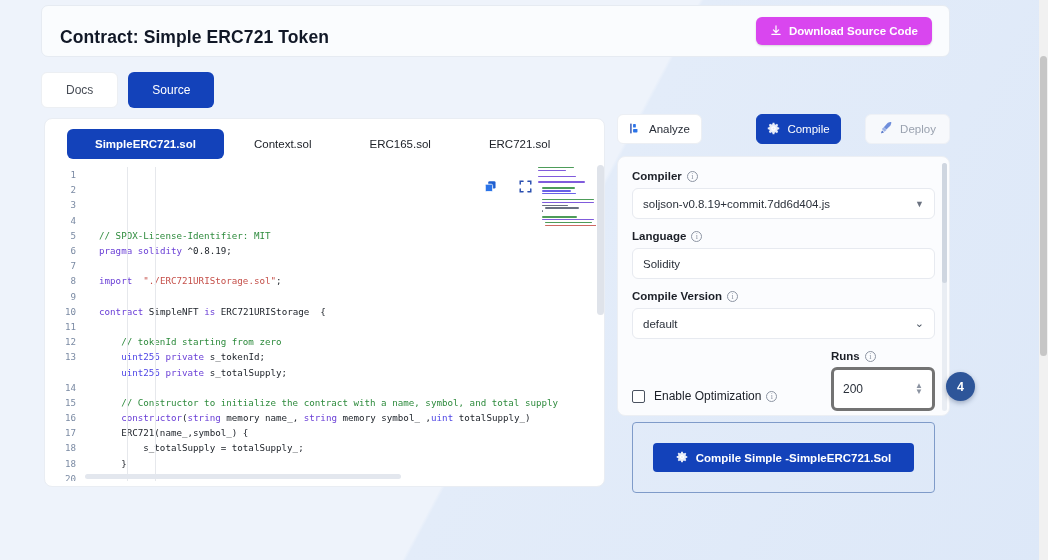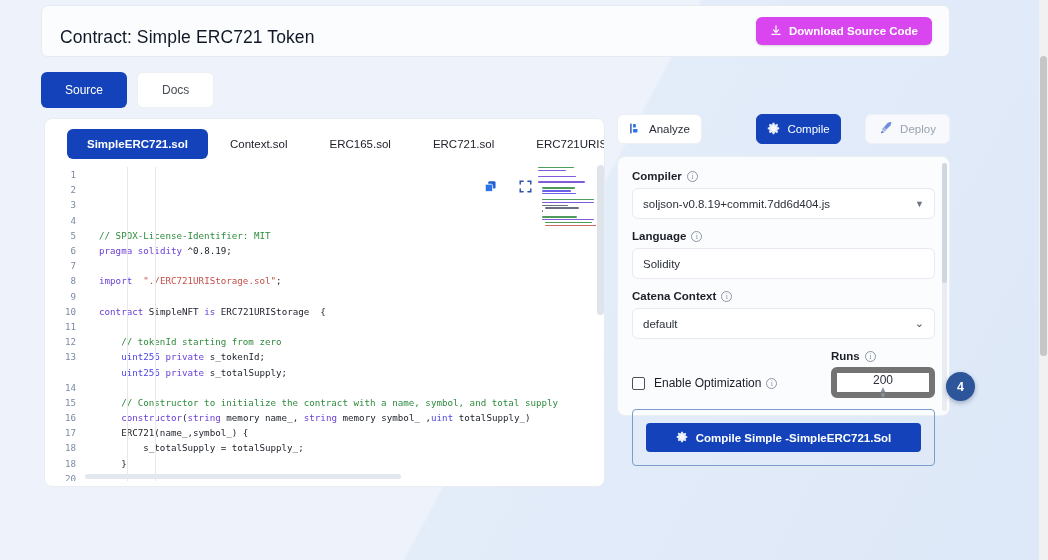--- a/index.html
+++ b/index.html
@@ -23,21 +23,21 @@
   .shell { position: absolute; left: 0; top: 0; width: 1039px; height: 560px; }
 
   
   .header-card {
     position: absolute; left: 41px; top: 5px; width: 909px; height: 52px;
     background: #fafcfe; border: 1px solid #e6ebf2; border-radius: 7px;
     display: flex; align-items: center; justify-content: space-between;
     padding: 0 17px 0 18px;
   }
   .header-title {
-    font-size: 17.5px; font-weight: normal; color: #111827; letter-spacing: .1px; margin-top: 13px;
+    font-size: 17.5px; font-weight: bold; color: #111827; letter-spacing: .1px; margin-top: 13px;
   }
   .btn-download {
     display: flex; align-items: center; gap: 7px;
     background: #d946ef; color: #fff; border: none; border-radius: 6px;
     padding: 8px 14px; font-size: 11.5px; font-weight: bold;
     font-family: "Liberation Sans", sans-serif; cursor: pointer;
     box-shadow: 0 1px 2px rgba(0,0,0,.15);
   }
   .btn-download svg { display:block; }
 
@@ -54,21 +54,21 @@
   .editor-card {
     position: absolute; left: 44px; top: 118px; width: 561px; height: 369px;
     background: #fff; border: 1px solid #e9edf3; border-radius: 8px;
     overflow: hidden;
   }
   .file-tabs {
     display: flex; align-items: center; padding: 10px 8px 6px 22px; gap: 2px;
     position: relative;
   }
   .ftab {
-    font-size: 11.5px; color: #20242b; padding: 9px 20px; border-radius: 6px;
+    font-size: 11.5px; color: #20242b; padding: 9px 28px; border-radius: 6px;
     white-space: nowrap; cursor: pointer; border: none; background: transparent;
     font-family: "Liberation Sans", sans-serif;
   }
   .ftab.active { background: #1342ba; color: #fff; font-weight: bold; }
 
   .code-wrap { position: relative; height: 316px; overflow: hidden; }
   .code-area {
     display: flex; font-family: "DejaVu Sans Mono", monospace;
     font-size: 9.2px; line-height: 15.2px; padding-top: 2px;
   }
@@ -144,28 +144,28 @@
   .opt-row {
     display: flex; align-items: flex-end; justify-content: space-between;
     margin-top: 6px;
   }
   .chk-line { display: flex; align-items: center; gap: 9px; padding-bottom: 8px; }
   .chkbox { width: 13px; height: 13px; border: 1.4px solid #4a5260; border-radius: 2px; background:#fff; cursor:pointer; }
   .chk-label { font-size: 12px; color: #1b1f27; display:flex; align-items:center; gap:5px; }
   .runs-col { width: 104px; }
   .runs-label { font-size: 11.5px; font-weight: bold; color: #1b1f27; display:flex; align-items:center; gap:5px; margin-bottom:5px; }
   .runs-box {
-    height: 31px; background:#fff; border:6px solid #737373; border-radius:6px;
+    height: 44px; background:#fff; border:3px solid #737373; border-radius:6px;
     display:flex; align-items:center; justify-content:space-between; padding: 0 9px;
-    font-size: 12px; color:#2b313b;flex-direction:column;
+    font-size: 12px; color:#2b313b;
   }
   .spin { display:flex; flex-direction:column; line-height:6px; color:#8b93a1; font-size:8px; cursor:pointer; }
 
   .compile-outline {
-    margin-top: 11px; border: 1px solid #7f9bc9; border-radius: 4px; padding: 13px;
+    margin-top: 11px; border: 1px solid #7f9bc9; border-radius: 4px; padding: 20px;
   }
   .btn-compile {
     width: 100%; height: 29px; background: #1342ba; color: #fff; border: none;
     border-radius: 4px; font-size: 11.5px; font-weight: bold; cursor: pointer;
     display: flex; align-items: center; justify-content: center; gap: 8px;
     font-family: "Liberation Sans", sans-serif;
   }
   .panel-scroll {
     position: absolute; right: 2px; top: 6px; width: 5px; height: 248px;
     background: #e9edf3; border-radius: 3px;
@@ -192,22 +192,22 @@
         <svg width="12" height="12" viewBox="0 0 16 16" fill="none">
           <path d="M8 1v8M4.5 6.5L8 10l3.5-3.5" stroke="#fff" stroke-width="1.6" stroke-linecap="round" stroke-linejoin="round"></path>
           <path d="M2.5 12.5h11" stroke="#fff" stroke-width="1.6" stroke-linecap="round"></path>
         </svg>
       </span>
       <span>Download Source Code</span>
     </button>
   </div>
 
   <div class="toptabs">
+    <button class="toptab inactive">Docs</button>
     <button class="toptab active">Source</button>
-    <button class="toptab inactive">Docs</button>
   </div>
 
   <div class="editor-card">
 
     <div class="file-tabs">
       <button class="ftab active">SimpleERC721.sol</button>
       <button class="ftab">Context.sol</button>
       <button class="ftab">ERC165.sol</button>
       <button class="ftab">ERC721.sol</button>
       <button class="ftab">ERC721URIStorage.sol</button>
@@ -345,21 +345,21 @@
           <span>Language</span>
           <span class="info-i">i</span>
         </div>
         <div class="text-box">
           <span>Solidity</span>
         </div>
       </div>
 
       <div class="field-group">
         <div class="fld-label">
-          <span>Catena Context</span>
+          <span>Compile Version</span>
           <span class="info-i">i</span>
         </div>
         <div class="select-box">
           <span>default</span>
           <span class="caret-lg">⌄</span>
         </div>
       </div>
 
       <div class="opt-row">
         <div class="chk-line">

